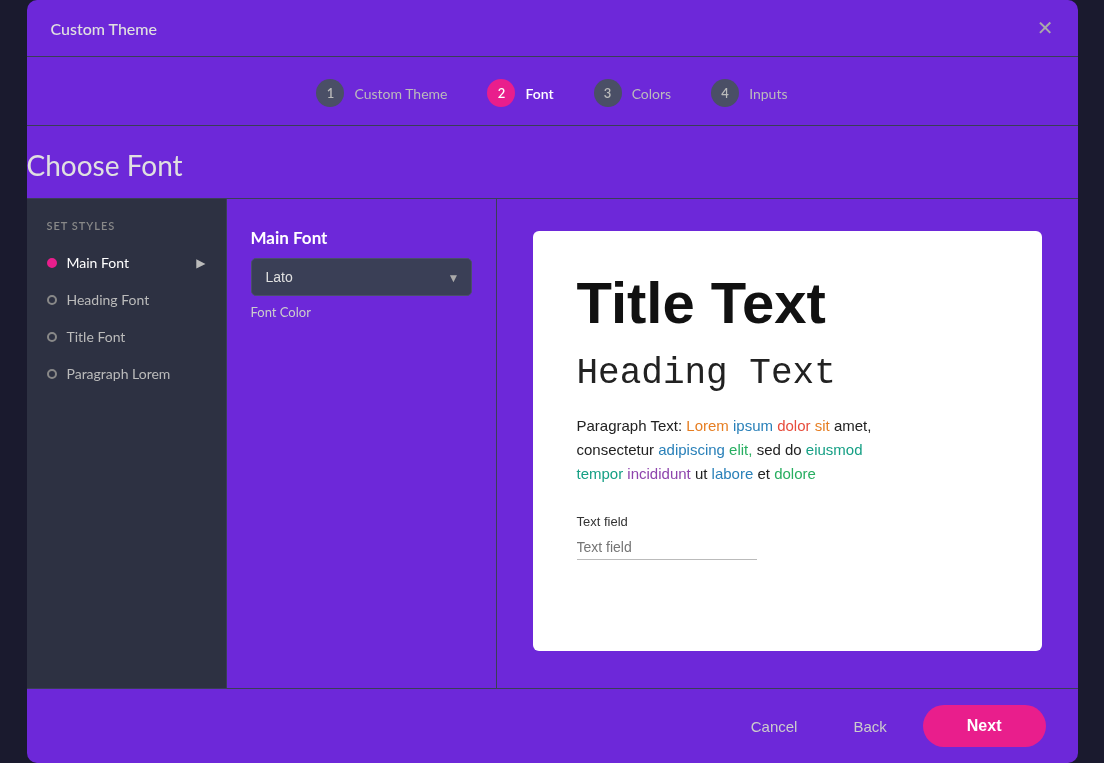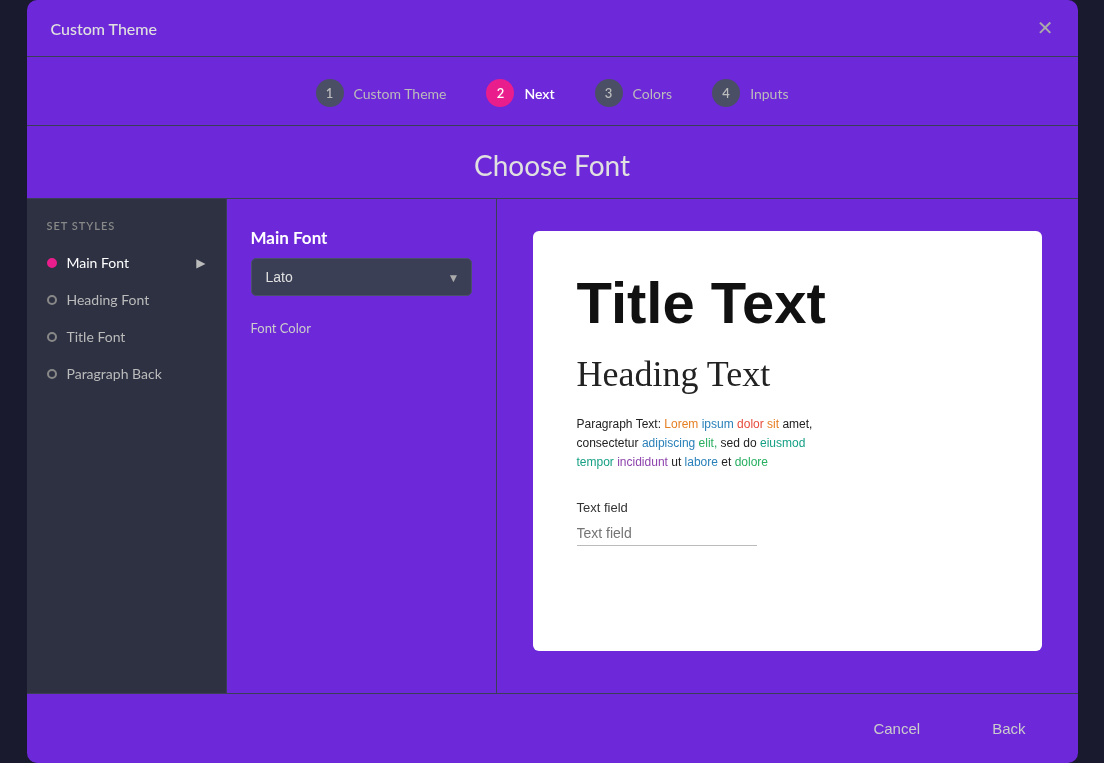--- a/index.html
+++ b/index.html
@@ -75,21 +75,21 @@
     }
     .step-label {
       font-size: 14px;
       color: #bbb;
     }
     .step-label.active {
       color: #fff;
       font-weight: 600;
     }
     .page-title {
-      text-align: center;
+      text-align: left;
       padding: 22px 0 16px;
       font-size: 28px;
       color: #e0e0e0;
       font-weight: 400;
       border-bottom: 1px solid #3a3f56;
     }
     .content-area {
       display: flex;
       flex: 1;
     }
@@ -156,21 +156,21 @@
       line-height: 1.5;
       margin-bottom: 24px;
     }
     .field-label {
       font-size: 13px;
       color: #ccc;
       margin-bottom: 8px;
     }
     .select-wrapper {
       position: relative;
-      margin-bottom: 24px;
+      margin-bottom: 8px;
       border-radius: 7px;
     }
     .font-select {
       width: 100%;
       background: #3a3f56;
       border: 1px solid #4a4f6a;
       border-radius: 5px;
       color: #e0e0e0;
       font-size: 14px;
       padding: 10px 36px 10px 14px;
@@ -229,24 +229,24 @@
       font-weight: 900;
       line-height: 1.1;
       margin-bottom: 18px;
       font-family: Arial, sans-serif;
     }
     .preview-heading {
       font-size: 36px;
       color: #222;
       font-weight: 400;
       margin-bottom: 20px;
-      font-family: Liberation Serif, serif;
+      font-family: Liberation Mono, monospace;
     }
     .preview-paragraph {
-      font-size: 12px;
+      font-size: 15px;
       line-height: 1.6;
       margin-bottom: 28px;
       font-family: Arial, sans-serif;
     }
     .preview-field-label {
       font-size: 13px;
       color: #333;
       margin-bottom: 6px;
       font-family: Arial, sans-serif;
     }
@@ -259,21 +259,21 @@
       padding: 4px 0;
       outline: none;
       font-family: Arial, sans-serif;
       background: transparent;
     }
     .footer {
       display: flex;
       align-items: center;
       justify-content: flex-end;
       padding: 16px 32px;
-      gap: 32px;
+      gap: 16px;
       border-top: 1px solid #3a3f56;
     }
     .btn-cancel, .btn-back {
       background: none;
       border: none;
       color: #ccc;
       font-size: 15px;
       cursor: pointer;
       padding: 10px 20px;
       border-radius: 5px;
@@ -308,21 +308,21 @@
     <button class="close-btn">✕</button>
   </div>
 
   <div class="stepper">
     <div class="step">
       <div class="step-circle inactive">1</div>
       <span class="step-label">Custom Theme</span>
     </div>
     <div class="step">
       <div class="step-circle active">2</div>
-      <span class="step-label active">Next</span>
+      <span class="step-label active">Font</span>
     </div>
     <div class="step">
       <div class="step-circle inactive">3</div>
       <span class="step-label">Colors</span>
     </div>
     <div class="step">
       <div class="step-circle inactive">4</div>
       <span class="step-label">Inputs</span>
     </div>
   </div>
@@ -341,21 +341,21 @@
       <div class="sidebar-item">
         <div class="sidebar-dot"></div>
         <span>Heading Font</span>
       </div>
       <div class="sidebar-item">
         <div class="sidebar-dot"></div>
         <span>Title Font</span>
       </div>
       <div class="sidebar-item">
         <div class="sidebar-dot"></div>
-        <span>Paragraph Back</span>
+        <span>Paragraph Lorem</span>
       </div>
     </div>
 
     <div class="main-panel">
 
       <div class="settings-panel">
         <div class="settings-section-title">Main Font</div>
         <div class="select-wrapper">
           <select class="font-select">
             <option>Lato</option>
@@ -380,14 +380,15 @@
           <div class="preview-field-label">Text field</div>
           <input class="preview-text-input" type="text" placeholder="Text field" style="">
         </div>
       </div>
     </div>
   </div>
 
   <div class="footer">
     <button class="btn-cancel">Cancel</button>
     <button class="btn-back">Back</button>
+    <button class="btn-next">Next</button>
   </div>
 </div>
 
 </body></html>

